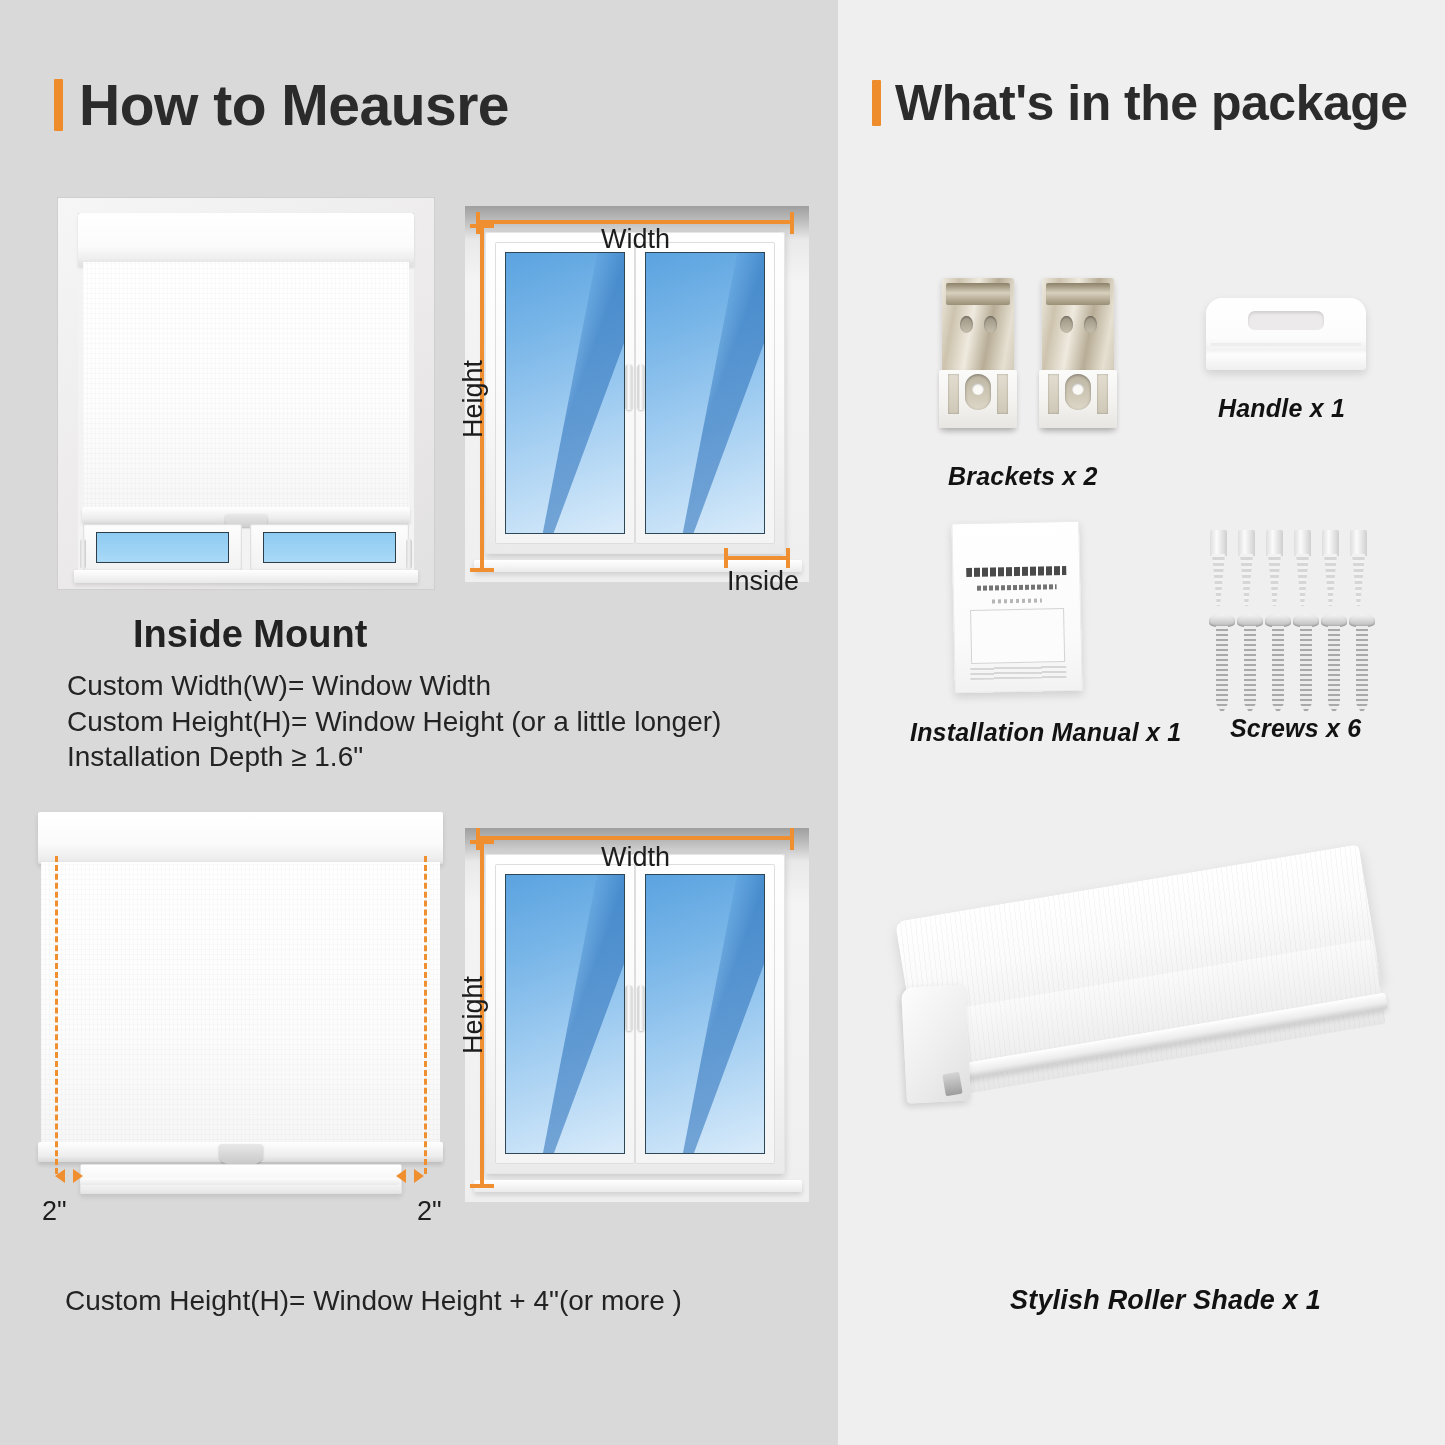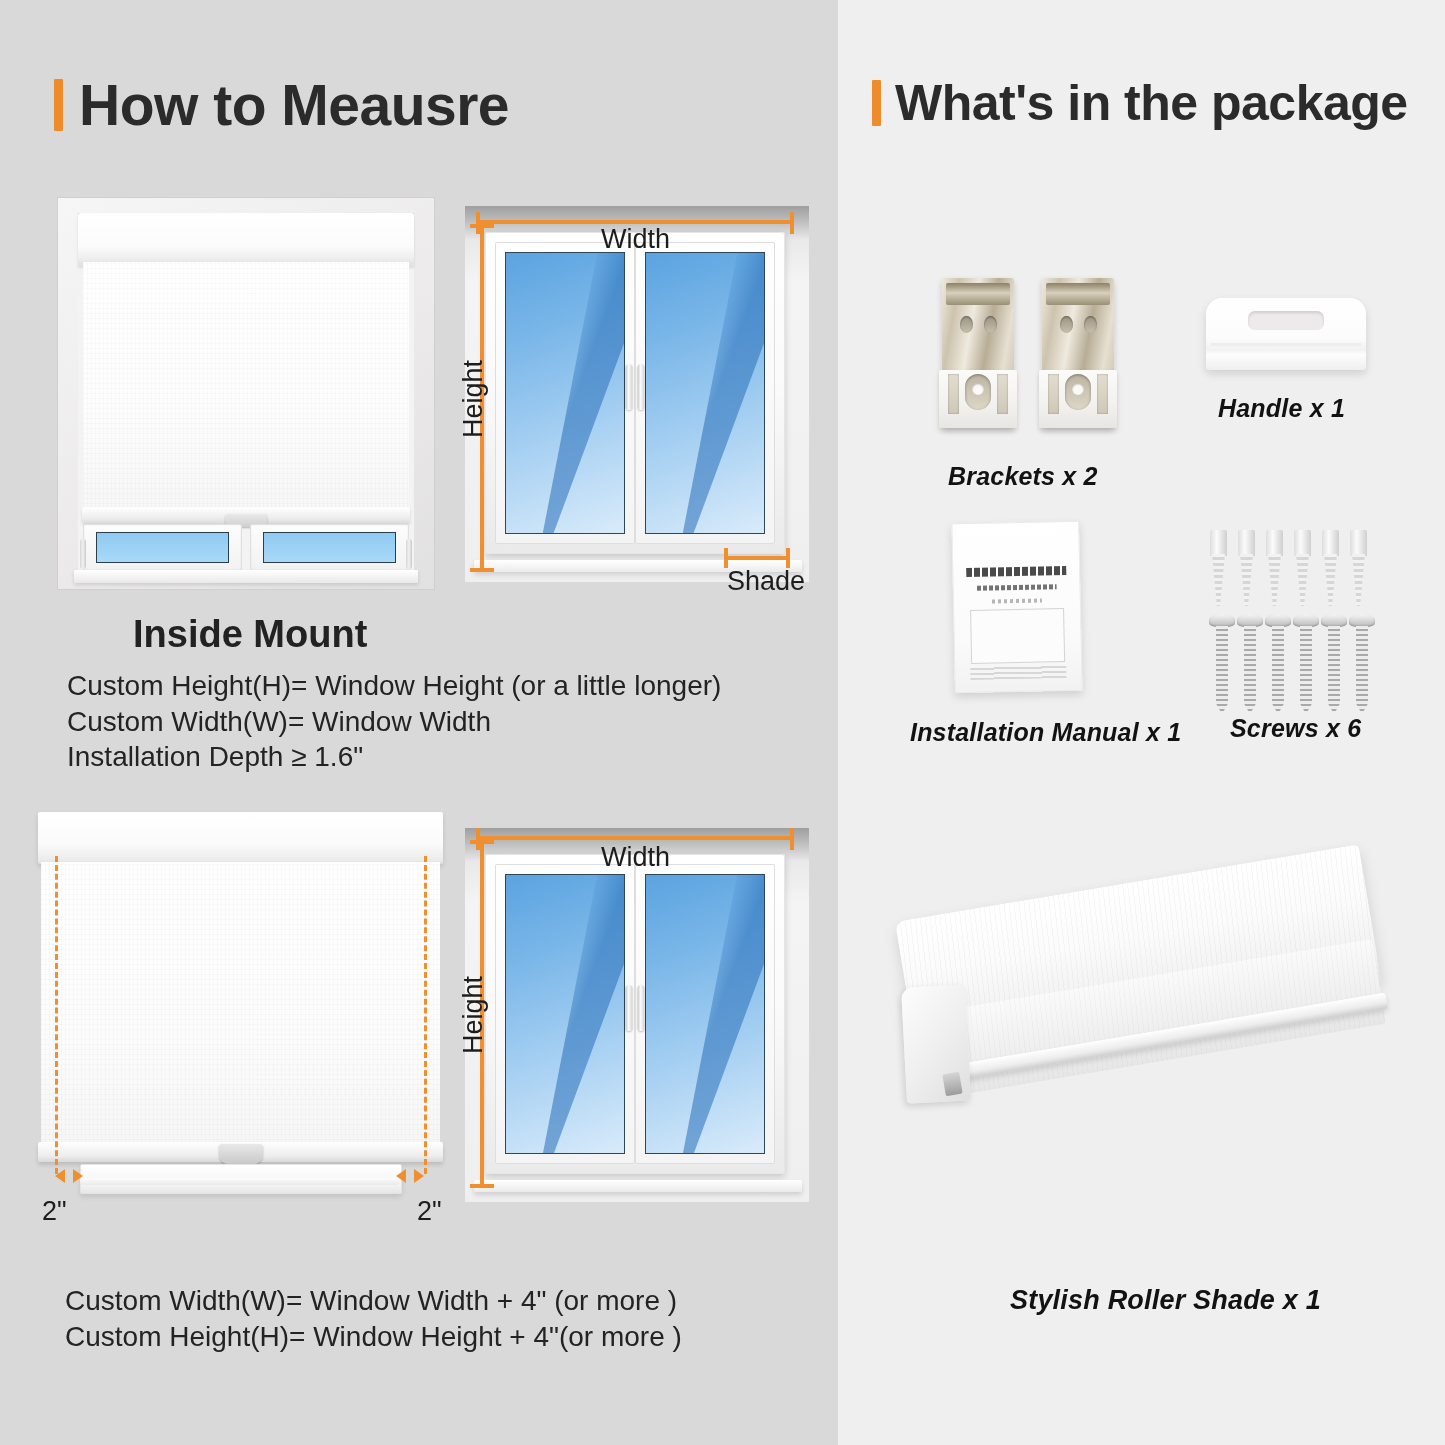--- a/index.html
+++ b/index.html
@@ -392,27 +392,27 @@
       <div class="dim-label" style="left:151px;top:26px;">Width</div>
 
       <div class="dim-v-line" style="left:30px;top:26px;height:348px;"></div>
       <div class="dim-cap-h" style="left:20px;top:26px;width:24px;"></div>
       <div class="dim-cap-h" style="left:20px;top:370px;width:24px;"></div>
       <div class="dim-label vert" style="left:8px;top:240px;">Height</div>
 
       <div class="dim-h-line" style="left:274px;top:358px;width:66px;"></div>
       <div class="dim-cap-v" style="left:274px;top:350px;height:20px;"></div>
       <div class="dim-cap-v" style="left:336px;top:350px;height:20px;"></div>
-      <div class="dim-label" style="left:277px;top:368px;">Shade</div>
+      <div class="dim-label" style="left:277px;top:368px;">Inside</div>
     </div>
 
     <div class="mount-title" style="left:133px;top:613px;">Inside Mount</div>
     <div class="mount-lines" style="left:67px;top:668px;">
+      <div>Custom Width(W)= Window Width</div>
       <div>Custom Height(H)= Window Height (or a little longer)</div>
-      <div>Custom Width(W)= Window Width</div>
       <div>Installation Depth ≥ 1.6"</div>
     </div>
 
     <div class="illus" style="left:38px;top:812px;width:405px;height:395px;">
       <div style="position:absolute;left:0;top:0;width:405px;height:52px;background:linear-gradient(180deg,#ffffff,#fbfbfb 60%,#ececec 92%,#dedede);box-shadow:0 3px 5px rgba(0,0,0,.12);border-radius:2px;"></div>
       <div style="position:absolute;left:3px;top:50px;width:399px;height:288px;background:repeating-linear-gradient(90deg,rgba(0,0,0,.018) 0 1px,transparent 1px 4px),repeating-linear-gradient(0deg,rgba(0,0,0,.015) 0 1px,transparent 1px 5px),linear-gradient(180deg,#ffffff,#fcfcfc 60%,#f6f6f6);"></div>
       <div style="position:absolute;left:0;top:330px;width:405px;height:20px;background:linear-gradient(180deg,#ffffff,#ededed 70%,#d9d9d9);box-shadow:0 3px 4px rgba(0,0,0,.13);border-radius:2px;"></div>
       <div style="position:absolute;left:50%;transform:translateX(-50%);top:332px;width:44px;height:20px;background:linear-gradient(180deg,#e8e8e8,#c9c9c9);border-radius:3px 3px 9px 9px;box-shadow:0 1px 2px rgba(0,0,0,.25);"></div>
       <div style="position:absolute;left:42px;top:352px;width:320px;height:28px;background:linear-gradient(180deg,#ffffff,#f4f4f4 70%,#e6e6e6);border:1px solid #e3e3e3;border-radius:2px;box-shadow:0 3px 5px rgba(0,0,0,.10);"></div>
       <div style="position:absolute;left:42px;top:366px;width:320px;height:7px;background:linear-gradient(180deg,#fdfdfd,#e9e9e9);border-radius:3px;"></div>
@@ -450,21 +450,20 @@
       <div class="dim-cap-v" style="left:340px;top:8px;height:22px;"></div>
       <div class="dim-label" style="left:151px;top:22px;">Width</div>
 
       <div class="dim-v-line" style="left:30px;top:20px;height:348px;"></div>
       <div class="dim-cap-h" style="left:20px;top:20px;width:24px;"></div>
       <div class="dim-cap-h" style="left:20px;top:364px;width:24px;"></div>
       <div class="dim-label vert" style="left:8px;top:234px;">Height</div>
     </div>
 
     <div class="mount-lines" style="left:65px;top:1283px;">
-      <div>Custom Width(W)= Window Width + 4" (or more )</div>
       <div>Custom Height(H)= Window Height + 4"(or more )</div>
     </div>
   </div>
 
   <div class="panel-right">
 
     <div class="heading" id="h-right" style="left:34px;top:74px;">
       <span class="accent-bar"></span>
       <span class="heading-text">What's in the package</span>
     </div>

